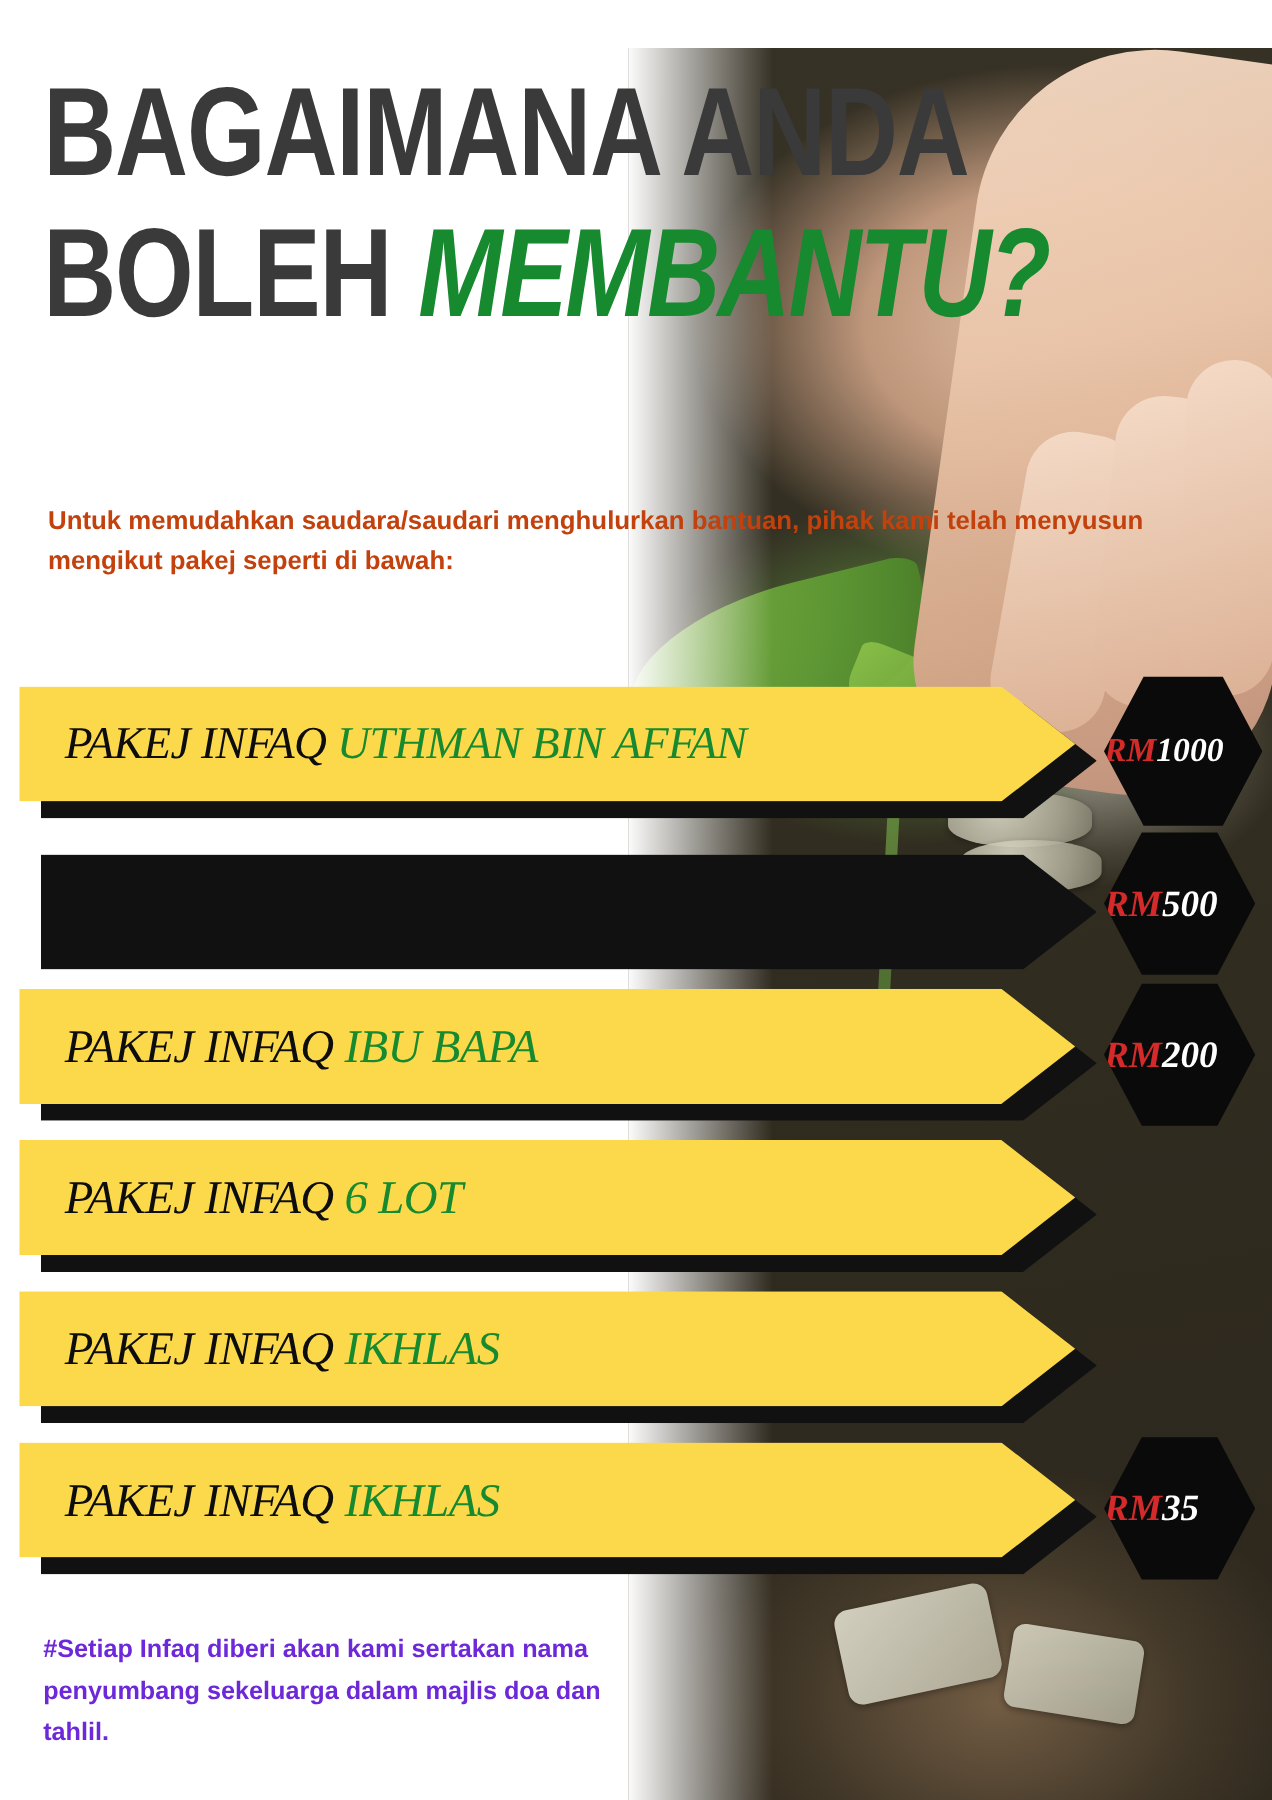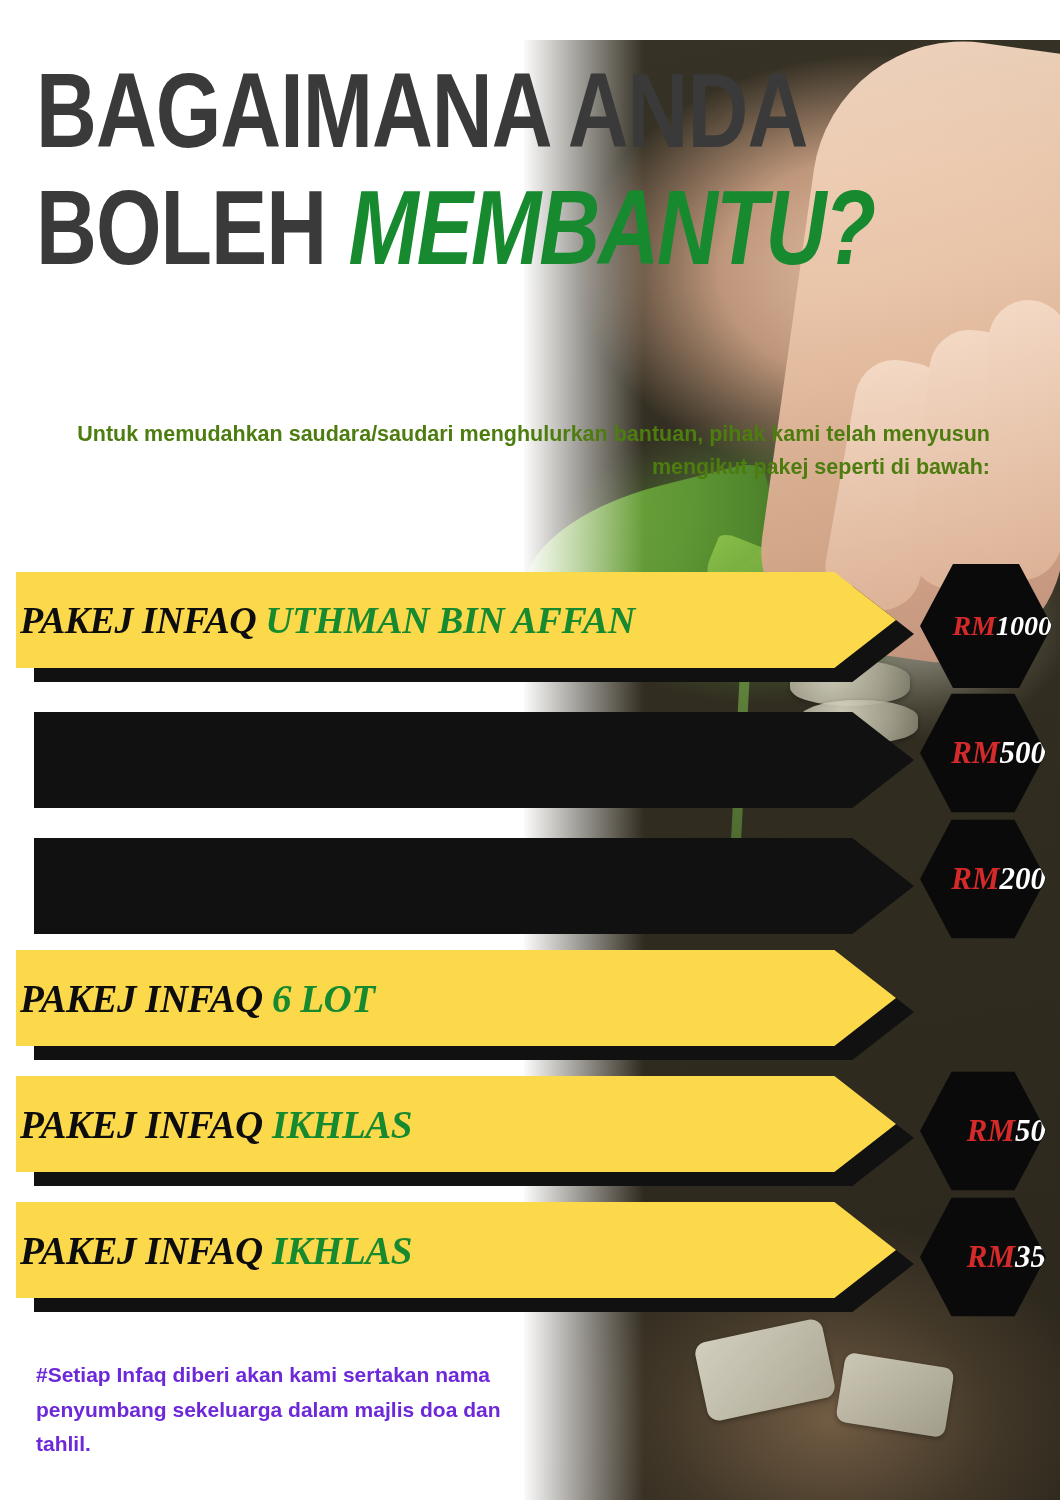--- a/index.html
+++ b/index.html
@@ -118,24 +118,24 @@
     color: #17892f;
     font-style: italic;
     letter-spacing: -2px;
   }
 
   
   .intro {
     position: absolute;
     left: 40px; top: 418px;
     width: 950px;
-    text-align: right;
+    text-align: left;
     font-size: 21.5px;
     font-weight: bold;
-    color: #4d7c0f;
+    color: #c2410c;
     line-height: 1.55;
     z-index: 5;
   }
 
   
   .rows {
     position: absolute;
     left: 0; top: 572px;
     width: 1060px;
     z-index: 5;
@@ -158,39 +158,39 @@
   .banner-shadow {
     position: absolute;
     left: 34px; top: 14px;
     height: 96px;
     width: 880px;
     background: #111111;
     clip-path: polygon(0 0, 93% 0, 100% 50%, 93% 100%, 0 100%);
     z-index: -1;
   }
   .banner-text {
-    padding-left: 4px;
+    padding-left: 38px;
     font-size: 39px;
-    font-weight: bold;
+    font-weight: normal;
     font-style: italic;
     letter-spacing: -0.5px;
     color: #0d0d0d;
     white-space: nowrap;
     font-family: "Liberation Serif", serif;
   }
   .banner-text .green { color: #17892f; }
   .hex {
     position: absolute;
     right: 14px; top: -8px;
     width: 126px; height: 126px;
     background: #0a0a0a;
     clip-path: polygon(25% 3%, 75% 3%, 100% 50%, 75% 97%, 25% 97%, 0 50%);
     display: flex;
     align-items: center;
-    justify-content: flex-end;
+    justify-content: flex-start;
   }
   .hex-text {
     font-size: 31px;
     font-weight: bold;
     font-style: italic;
     color: #ffffff;
     font-family: "Liberation Serif", serif;
     white-space: nowrap;
   }
   .hex-text .rm { color: #d42a2a; }
@@ -257,40 +257,40 @@
 
     <div class="row">
       <div class="banner-shadow"></div>
       <div class="hex">
         <div class="hex-text"><span class="rm">RM</span><span>500</span></div>
       </div>
     </div>
 
     <div class="row">
       <div class="banner-shadow"></div>
+      <div class="banner">
+        <div class="banner-text"><span>PAKEJ INFAQ </span><span class="green">IBU BAPA</span></div>
+      </div>
       <div class="hex">
         <div class="hex-text"><span class="rm">RM</span><span>200</span></div>
       </div>
     </div>
 
     <div class="row">
       <div class="banner-shadow"></div>
       <div class="banner">
         <div class="banner-text"><span>PAKEJ INFAQ </span><span class="green">6 LOT</span></div>
       </div>
     </div>
 
     <div class="row">
       <div class="banner-shadow"></div>
       <div class="banner">
         <div class="banner-text"><span>PAKEJ INFAQ </span><span class="green">IKHLAS</span></div>
       </div>
-      <div class="hex">
-        <div class="hex-text"><span class="rm">RM</span><span>50</span></div>
-      </div>
     </div>
 
     <div class="row">
       <div class="banner-shadow"></div>
       <div class="banner">
         <div class="banner-text"><span>PAKEJ INFAQ </span><span class="green">IKHLAS</span></div>
       </div>
       <div class="hex">
         <div class="hex-text"><span class="rm">RM</span><span>35</span></div>
       </div>

